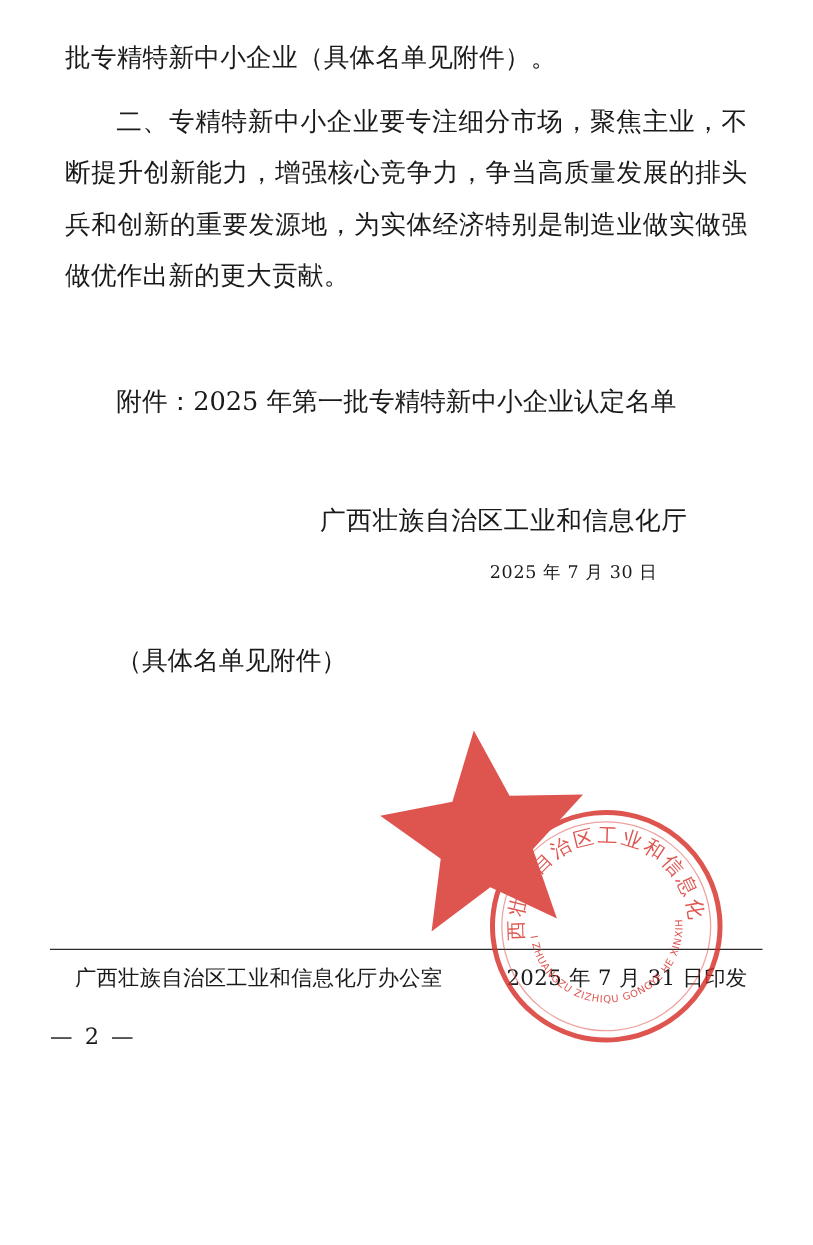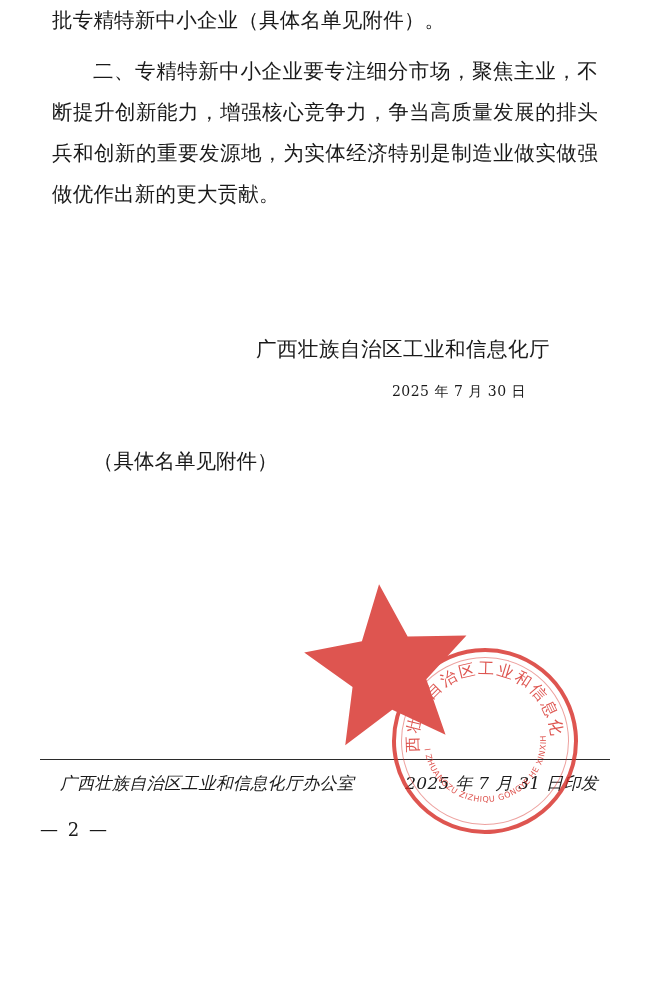--- a/index.html
+++ b/index.html
@@ -13,21 +13,21 @@
     position: relative;
     font-family: "DejaVu Serif", "Liberation Serif", serif;
     color: #1a1a1a;
     overflow: hidden;
   }
   .page {
     position: relative;
     width: 650px;
     height: 852px;
     box-sizing: border-box;
-    padding: 0 52px 0 52px;
+    padding: 26px 52px 0 52px;
   }
   .para {
     font-size: 20.5px;
     line-height: 41px;
     text-align: justify;
     text-justify: inter-ideograph;
     letter-spacing: 0.2px;
     margin: 0;
     white-space: pre-wrap;
     word-break: break-all;
@@ -117,21 +117,20 @@
     border-top: 1.6px solid #2b2b2b;
     margin: 0 0 8px 0;
   }
   .footer-row {
     display: flex;
     justify-content: space-between;
     font-size: 17px;
     line-height: 30px;
     padding: 0 12px 0 20px;
     letter-spacing: 0.3px;
-    font-style: italic;
   }
   .page-number {
     position: absolute;
     left: 40px;
     bottom: 12px;
     font-size: 18px;
     letter-spacing: 2px;
   }
 </style>
 </head>
@@ -146,20 +145,21 @@
   <p class="para indent">二、专精特新中小企业要专注细分市场，聚焦主业，不断提升创新能力，增强核心竞争力，争当高质量发展的排头兵和创新的重要发源地，为实体经济特别是制造业做实做强做优作出新的更大贡献。</p>
 
   <div class="spacer-sm"></div>
 
 
   <div class="spacer-sm"></div>
 
 
   <div class="spacer-lg"></div>
 
+  <p class="attachment">附件：2025 年第一批专精特新中小企业认定名单</p>
 
   <div class="seal">
     <div class="seal-inner"></div>
     <svg viewBox="0 0 178 178">
       <defs>
         <path id="arcTop" d="M 22,89 A 67,67 0 0 1 156,89"></path>
         <path id="arcBottom" d="M 28,89 A 61,61 0 0 0 150,89"></path>
       </defs>
       <text fill="#d7302a" font-size="16" font-family="DejaVu Serif, serif" letter-spacing="2.2">
         <textPath href="#arcTop" startOffset="50%" text-anchor="middle">广西壮族自治区工业和信息化厅</textPath>

